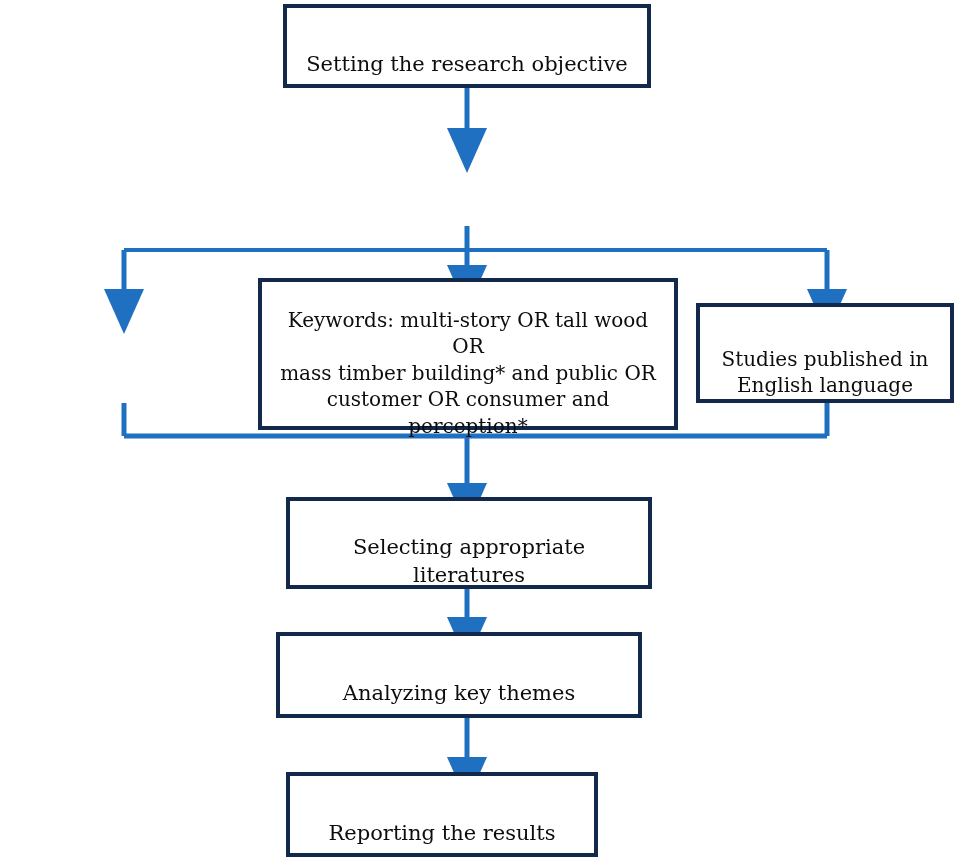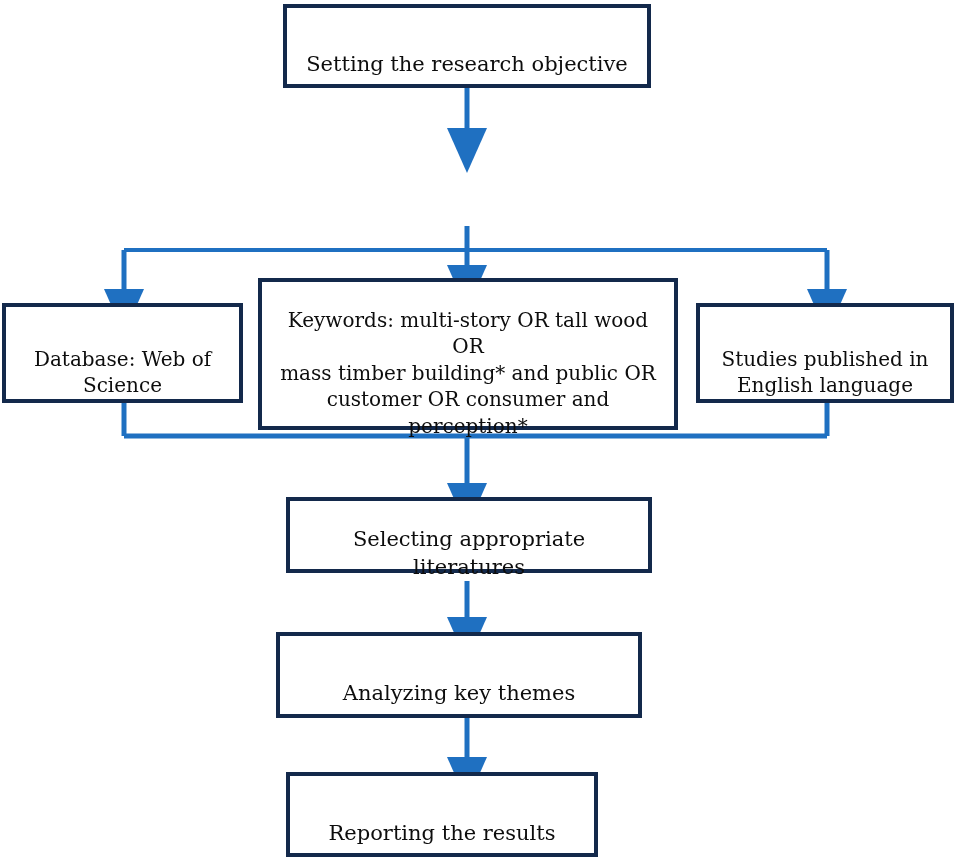--- a/index.html
+++ b/index.html
@@ -48,21 +48,21 @@
   .node-main  { font-size: 21px; }
   .node-side  { font-size: 20px; }
   .node-keywords { font-size: 20px; }
 
   
   #node-objective   { left: 283px; top: 4px;   width: 368px; height: 84px;  }
   #node-identifying { left: 283px; top: 144px; width: 368px; height: 82px;  }
   #node-database    { left: 2px;   top: 303px; width: 241px; height: 100px; }
   #node-keywords    { left: 258px; top: 278px; width: 420px; height: 152px; }
   #node-english     { left: 696px; top: 303px; width: 258px; height: 100px; }
-  #node-selecting   { left: 286px; top: 497px; width: 366px; height: 76px;  }
+  #node-selecting   { left: 286px; top: 497px; width: 366px; height: 92px;  }
   #node-analyzing   { left: 276px; top: 632px; width: 366px; height: 86px;  }
   #node-reporting   { left: 286px; top: 772px; width: 312px; height: 85px;  }
 </style>
 </head>
 <body>
 
 <div id="flow-root">
 
   <svg id="connector-layer" width="960" height="861" viewBox="0 0 960 861" xmlns="http://www.w3.org/2000/svg">
     <defs>
@@ -115,24 +115,20 @@
     <g>
       <line x1="467" y1="718" x2="467" y2="763" stroke="#1f70c1" stroke-width="5" marker-end="url(#arrowhead)"></line>
     </g>
   </svg>
 
   <div class="node node-main" id="node-objective">
     <span class="node-text">Setting the research objective</span>
   </div>
 
 
-  <div class="node node-side" id="node-database">
-    <span class="node-text">Database: Web of
-Science</span>
-  </div>
 
   <div class="node node-keywords" id="node-keywords">
     <span class="node-text">Keywords: multi-story OR tall wood OR
 mass timber building* and public OR
 customer OR consumer and perception*</span>
   </div>
 
   <div class="node node-side" id="node-english">
     <span class="node-text">Studies published in
 English language</span>

